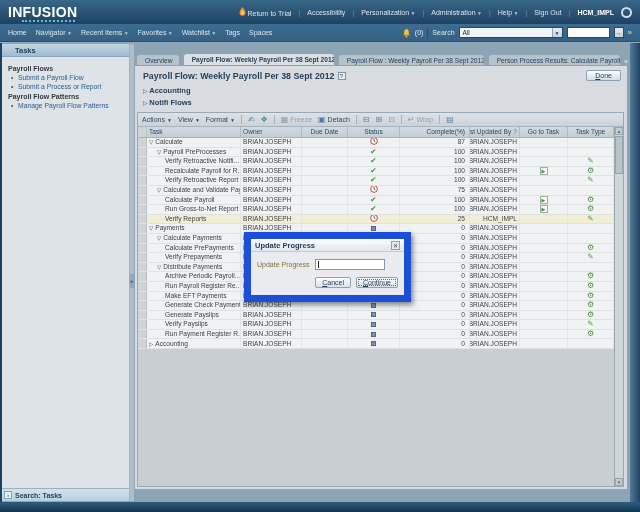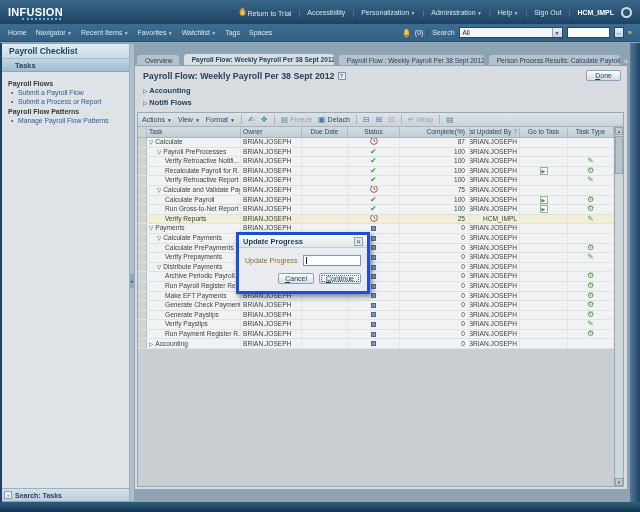--- a/index.html
+++ b/index.html
@@ -3,21 +3,21 @@
 <meta charset="utf-8">
 <style>
   * { margin:0; padding:0; box-sizing:border-box; }
   html,body { width:640px; height:512px; overflow:hidden;
     font-family:"Liberation Sans","DejaVu Sans",sans-serif; }
   .window { position:relative; width:640px; height:512px; background:#93a9ba; overflow:hidden; }
 
   
   .topbar { position:absolute; left:0; top:0; width:640px; height:24px;
     background:linear-gradient(#396787,#1d4263); display:flex; align-items:center; padding:0 8px; }
-  .logo { color:#fff; font-size:11px; font-weight:bold; letter-spacing:.3px; position:relative; }
+  .logo { color:#fff; font-size:14px; font-weight:bold; letter-spacing:.3px; position:relative; }
   .logo:after { content:""; position:absolute; left:14px; right:2px; bottom:-2px;
     border-bottom:2px dotted #63b7e0; }
   .topbar-right { margin-left:auto; display:flex; align-items:center; gap:7px;
     color:#d9e4ec; font-size:7px; }
   .topbar-right .item { cursor:default; white-space:nowrap; }
   .topbar-right .caret { font-size:5px; color:#b9cbd8; }
   .user { font-weight:bold; color:#fff; }
   .ring { width:11px; height:11px; border:2px solid #cfe0ea; border-radius:50%; }
 
   .navbar { position:absolute; left:0; top:24px; width:640px; height:18px;
@@ -130,22 +130,22 @@
 
   .vscroll { position:absolute; right:0; top:14px; bottom:0; width:9px; background:#cfd6da;
     border-left:1px solid #9aa8b2; }
   .vscroll .arr { position:absolute; left:0; width:8px; height:8px; background:#c3ccd2;
     border:1px solid #97a5af; font-size:4.5px; color:#55606a; text-align:center; line-height:7px; }
   .vscroll .up { top:0; } .vscroll .dn { bottom:0; }
   .vscroll .thumb { position:absolute; left:0; top:9px; width:8px; height:38px; background:#b9c3ca;
     border:1px solid #97a5af; }
 
   
-  .dialog { position:absolute; left:236px; top:232px; width:134px; background:#e9ebee;
-    border:3px solid #1d4ed8; box-shadow:2px 3px 5px rgba(35,48,60,.55); z-index:50; }
+  .dialog { position:absolute; left:244px; top:232px; width:167px; background:#e9ebee;
+    border:7px solid #1d4ed8; box-shadow:2px 3px 5px rgba(35,48,60,.55); z-index:50; }
   .dlg-title { height:13px; background:linear-gradient(#fdfefe,#dfe5ea); border-bottom:1px solid #c3cdd6;
     display:flex; align-items:center; padding:0 4px; }
   .dlg-title .t { font-size:7.5px; font-weight:bold; color:#1f3a56; }
   .dlg-close { margin-left:auto; width:9px; height:9px; border:1px solid #8fa3b6; background:#e3e9ee;
     font-size:6px; line-height:8px; text-align:center; color:#44505a; }
   .dlg-row { display:flex; align-items:center; padding:7px 6px 5px; }
   .dlg-label { font-size:7px; color:#8a6d2f; margin-right:5px; white-space:nowrap; }
   .dlg-input { width:70px; height:11px; background:#fff; border:1px solid #7f97ab; position:relative; }
   .dlg-input .caret { position:absolute; left:2px; top:1px; bottom:1px; width:1px; background:#222; }
   .dlg-btns { display:flex; justify-content:flex-end; gap:5px; padding:2px 6px 7px; }
@@ -207,21 +207,20 @@
       <span class="gobtn">→</span>
       <span class="advbtn">»</span>
     </div>
   </div>
 
   <div class="page"></div>
   <div class="edge-l"></div>
   <div class="edge-r"></div>
 
   <div class="sidebar">
-    <div class="sb-title">Payroll Checklist</div>
     <div class="sb-tasks">Tasks</div>
     <div class="sb-body">
         <div class="sb-sec-title">Payroll Flows</div>
         <div class="sb-link">Submit a Payroll Flow</div>
         <div class="sb-link">Submit a Process or Report</div>
         <div class="sb-sec-title">Payroll Flow Patterns</div>
         <div class="sb-link">Manage Payroll Flow Patterns</div>
       </div>
     <div class="sb-bottom">
       <span class="exp">›</span>

